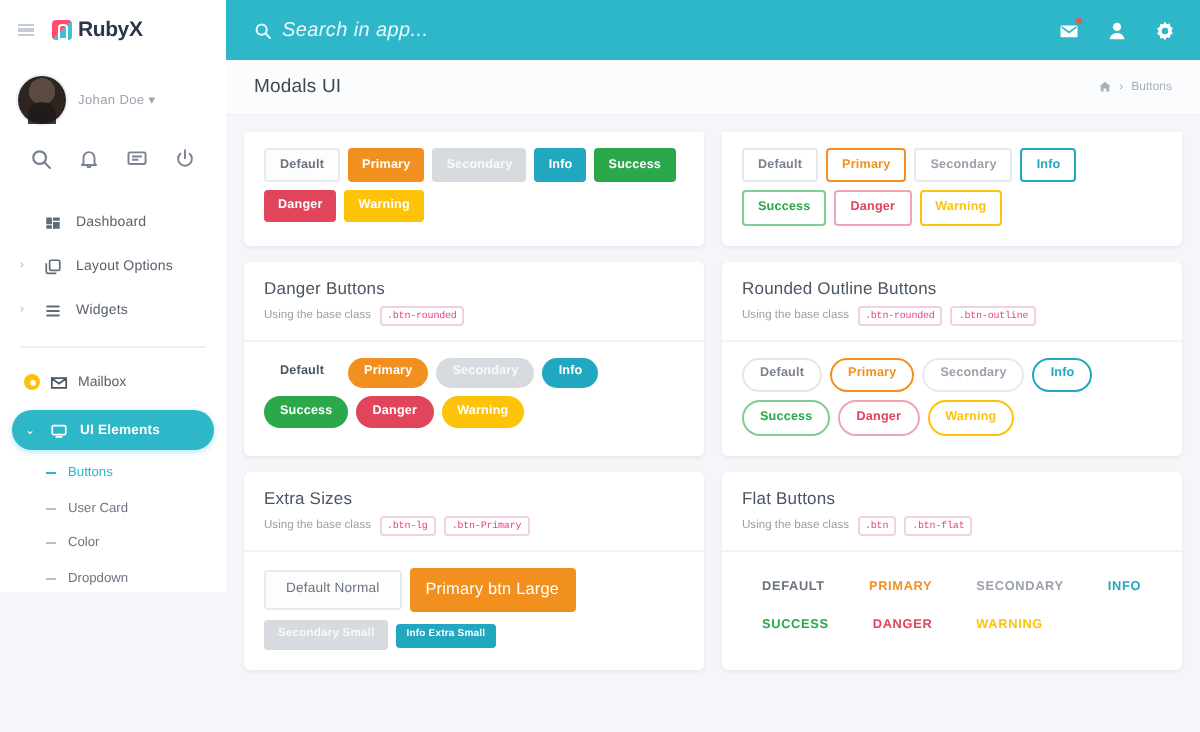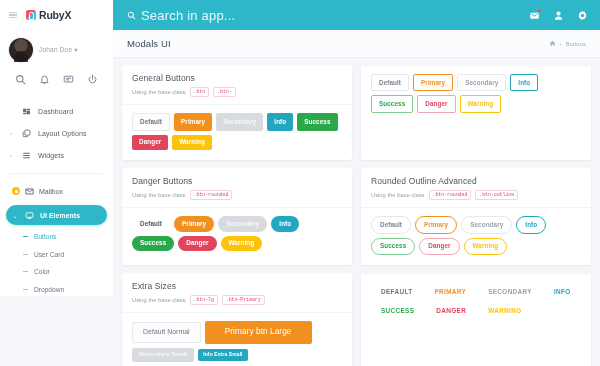--- a/index.html
+++ b/index.html
@@ -97,22 +97,22 @@
   .main { flex: 1; height: 366px; display: flex; flex-direction: column; background:#f4f6f9; overflow:hidden; }
   .topbar {
     height: 30px; background: #2eb7c8; display:flex; align-items:center;
     padding: 0 12px 0 14px; justify-content: space-between; flex: 0 0 30px;
   }
   .search-wrap { display:flex; align-items:center; gap:5px; }
   .search-icon { color:#eafbfd; display:flex; }
   .search-icon svg { width:9px;height:9px;display:block; }
   .search-input {
     background: transparent; border: none; outline: none;
-    color:#ffffff; font-size:13px; font-family:"Liberation Sans", sans-serif;
-    width: 160px; letter-spacing:.2px;
+    color:#ffffff; font-size:10px; font-family:"Liberation Sans", sans-serif;
+    width: 160px; letter-spacing:.2px;font-style:italic;
   }
   .search-input::placeholder { color: #e6fafd; opacity:1; }
   .top-actions { display:flex; align-items:center; gap: 13px; }
   .ta { color:#ffffff; position:relative; display:flex; }
   .ta svg { width:11px; height:11px; display:block; }
   .badge-dot {
     position:absolute; top:-1px; right:-1px; width:3.5px;height:3.5px;border-radius:50%;
     background:#ff4d4f;
   }
 
@@ -178,21 +178,21 @@
   }
   .f-default { color:#6b7480; }
   .f-primary { color:#f2901f; }
   .f-secondary { color:#9aa2ab; }
   .f-info { color:#21a8c0; }
   .f-success { color:#2aa84a; }
   .f-danger { color:#e0455c; }
   .f-warning { color:#fdc309; }
 
   .sizes-row { display:flex; flex-wrap:wrap; gap:4px; align-items:center; }
-  .btn-lg { font-size:8.2px; font-weight:400; padding:7px 20px; }
+  .btn-lg { font-size:8.2px; font-weight:400; padding:7px 8px; }
   .btn-norm { font-size:6.8px; font-weight:400; padding:6px 10px; }
   .btn-sm { font-size:5.8px; font-weight:700; padding:4.5px 7px; }
   .btn-xs { font-size:5px; font-weight:700; padding:3.5px 5px; }
 </style>
 </head>
 <body>
 
 <div class="app">
 
   <aside class="sidebar">
@@ -383,28 +383,20 @@
         </span>
         <span>›</span>
         <span>Buttons</span>
       </div>
     </div>
 
     <div class="content">
       <div class="grid">
 
         <section class="card">
-          <div class="card-head">
-            <div class="card-title">General Buttons</div>
-            <div class="card-sub">
-              <span class="card-sub-text">Using the base class</span>
-              <span class="code-chip">.btn</span>
-              <span class="code-chip">.btn-</span>
-            </div>
-          </div>
           <div class="card-body">
             <div class="btn-row">
               <button class="btn b-default">Default</button>
               <button class="btn b-primary">Primary</button>
               <button class="btn b-secondary">Secondary</button>
               <button class="btn b-info">Info</button>
               <button class="btn b-success">Success</button>
               <button class="btn b-danger">Danger</button>
               <button class="btn b-warning">Warning</button>
             </div>
@@ -441,21 +433,21 @@
               <button class="btn b-info">Info</button>
               <button class="btn b-success">Success</button>
               <button class="btn b-danger">Danger</button>
               <button class="btn b-warning">Warning</button>
             </div>
           </div>
         </section>
 
         <section class="card rounded outline">
           <div class="card-head">
-            <div class="card-title">Rounded Outline Advanced</div>
+            <div class="card-title">Rounded Outline Buttons</div>
             <div class="card-sub">
               <span class="card-sub-text">Using the base class</span>
               <span class="code-chip">.btn-rounded</span>
               <span class="code-chip">.btn-outline</span>
             </div>
           </div>
           <div class="card-body">
             <div class="btn-row">
               <button class="btn o-default">Default</button>
               <button class="btn o-primary">Primary</button>
@@ -481,20 +473,28 @@
             <div class="sizes-row">
               <button class="btn b-default btn-norm">Default Normal</button>
               <button class="btn b-primary btn-lg">Primary btn Large</button>
               <button class="btn b-secondary btn-sm">Secondary Small</button>
               <button class="btn b-info btn-xs">Info Extra Small</button>
             </div>
           </div>
         </section>
 
         <section class="card">
+          <div class="card-head">
+            <div class="card-title">Flat Buttons</div>
+            <div class="card-sub">
+              <span class="card-sub-text">Using the base class</span>
+              <span class="code-chip">.btn</span>
+              <span class="code-chip">.btn-flat</span>
+            </div>
+          </div>
           <div class="card-body">
             <div class="flat-row">
               <button class="btn-flat f-default">DEFAULT</button>
               <button class="btn-flat f-primary">PRIMARY</button>
               <button class="btn-flat f-secondary">SECONDARY</button>
               <button class="btn-flat f-info">INFO</button>
               <button class="btn-flat f-success">SUCCESS</button>
               <button class="btn-flat f-danger">DANGER</button>
               <button class="btn-flat f-warning">WARNING</button>
             </div>

